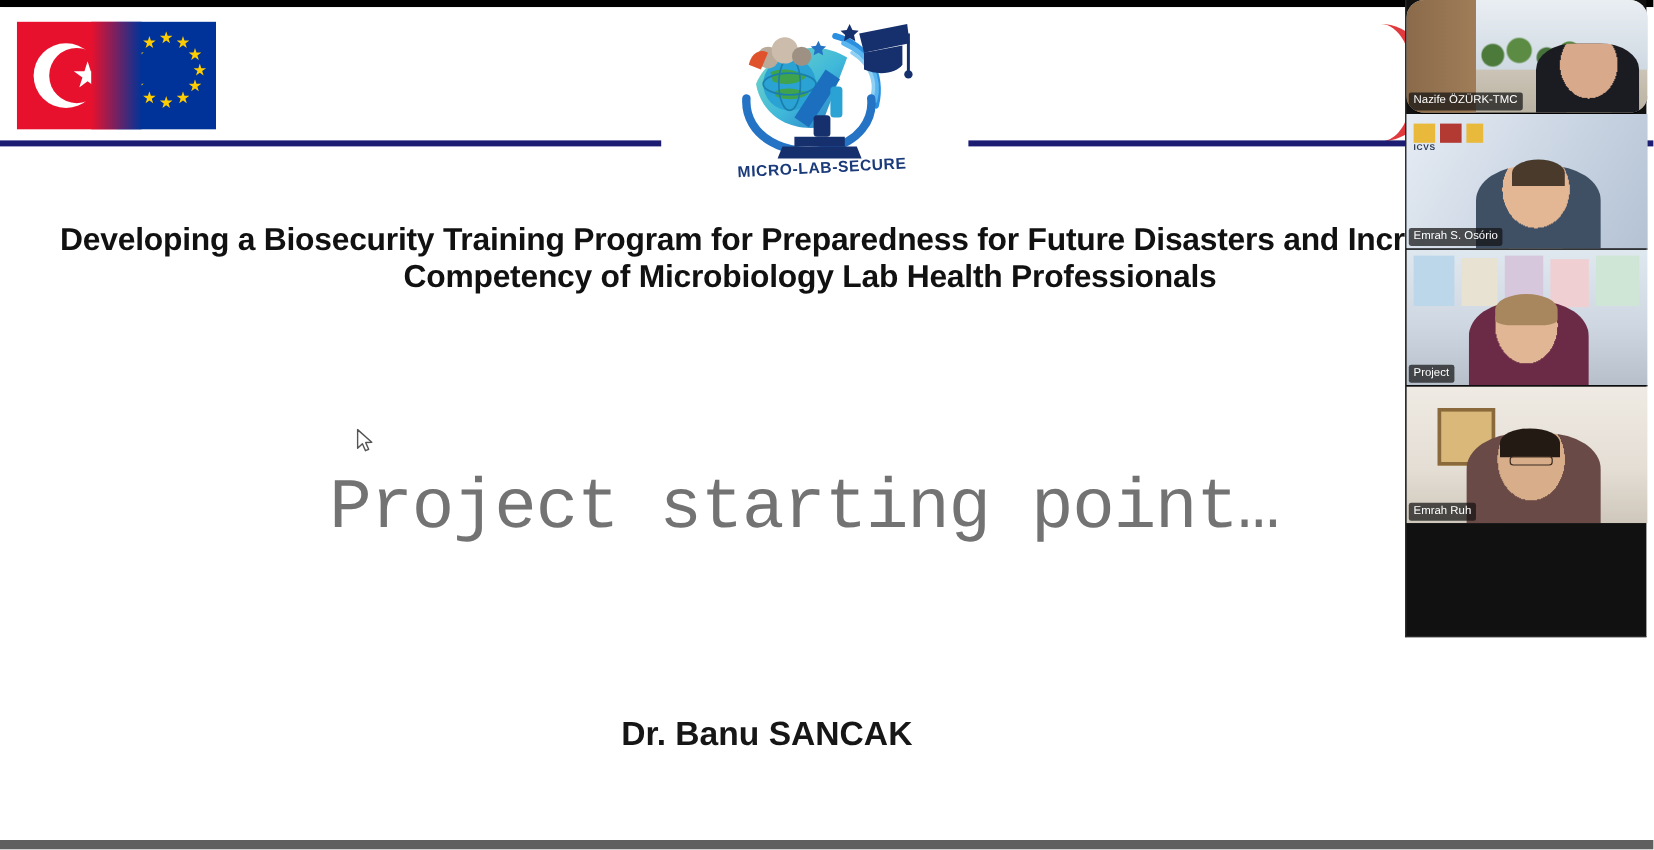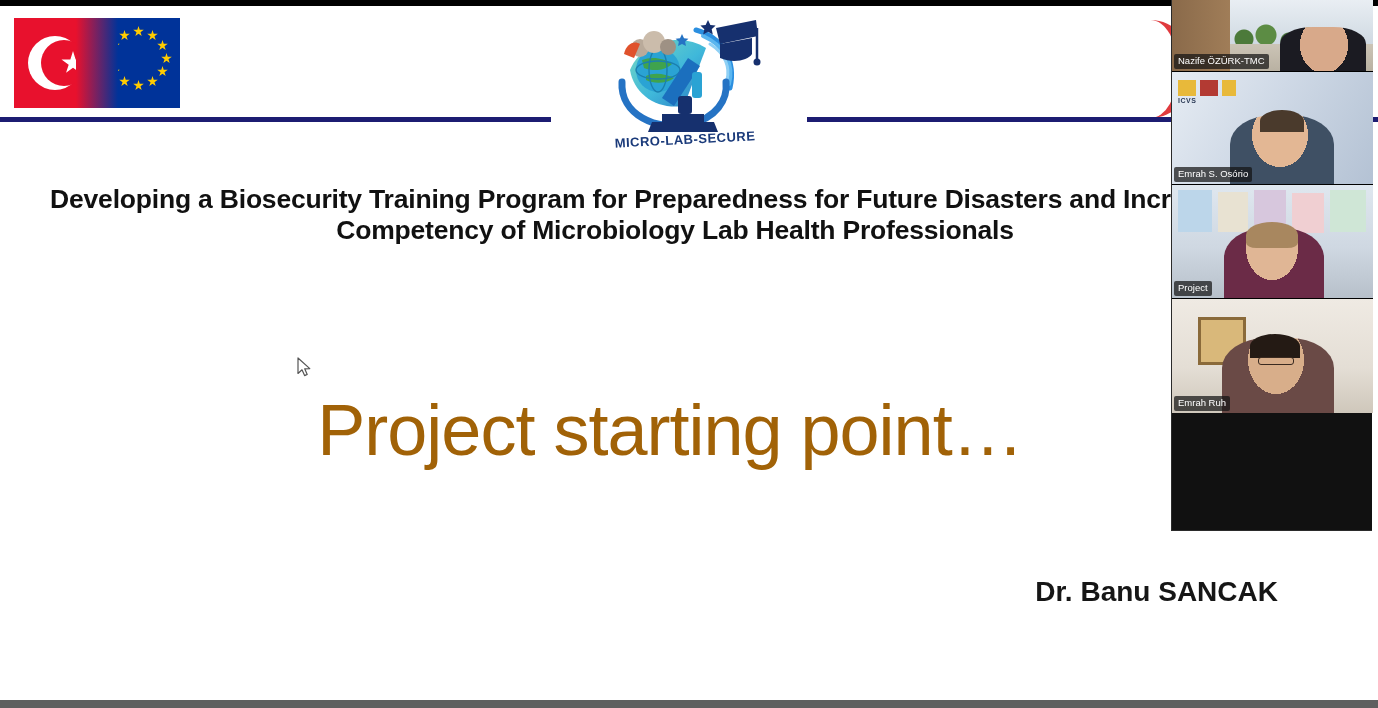--- a/index.html
+++ b/index.html
@@ -104,28 +104,28 @@
     position: absolute; left: 10px; top: 178px; width: 1330px;
     text-align: center;
     font-family: "Liberation Sans", sans-serif;
     font-weight: bold; font-size: 26.5px; line-height: 1.17;
     color: #111111;
     letter-spacing: -0.2px;
   }
   .headline {
     position: absolute; left: 0; top: 388px; width: 1340px;
     text-align: center;
-    font-family: Liberation Sans, sans-serif;
-    font-weight: normal; font-size: 72px; line-height: 1.0;
-    color: #a16207;
+    font-family: Liberation Mono, monospace;
+    font-weight: normal; font-size: 59px; line-height: 1.0;
+    color: #737373;
     letter-spacing: -1px;
   }
   .presenter {
-    position: absolute; left: 0; top: 570px; width: 1278px;
-    text-align: right;
+    position: absolute; left: 0; top: 590px; width: 1278px;
+    text-align: center;
     font-family: "Liberation Sans", sans-serif;
     font-weight: bold; font-size: 28px;
     color: #161616;
   }
 
   
   .filmstrip {
     position: absolute; left: 1171px; top: 0px; width: 201px; height: 531px;
     background: #111111;
     border-left: 1px solid #2b2b2b;
@@ -310,21 +310,21 @@
     <div class="rule rule-right"></div>
 
     <div class="slide-title">Developing a Biosecurity Training Program for Preparedness for Future Disasters and Increasing the Competency of Microbiology Lab Health Professionals</div>
     <div class="headline">Project starting point…</div>
     <div class="presenter">Dr. Banu SANCAK</div>
 
   </div>
 
   <div class="filmstrip">
 
-    <div class="tile" style="height:72px;">
+    <div class="tile" style="height:95px;border-radius:15px;">
       <div class="bg scene-1">
         <div class="cab"></div>
           <div class="win"></div>
           <div class="plants"></div>
           <div class="person"></div>
       </div>
       <div class="name">Nazife ÖZÜRK-TMC</div>
     </div>
 
     <div class="tile" style="height:113px;">

